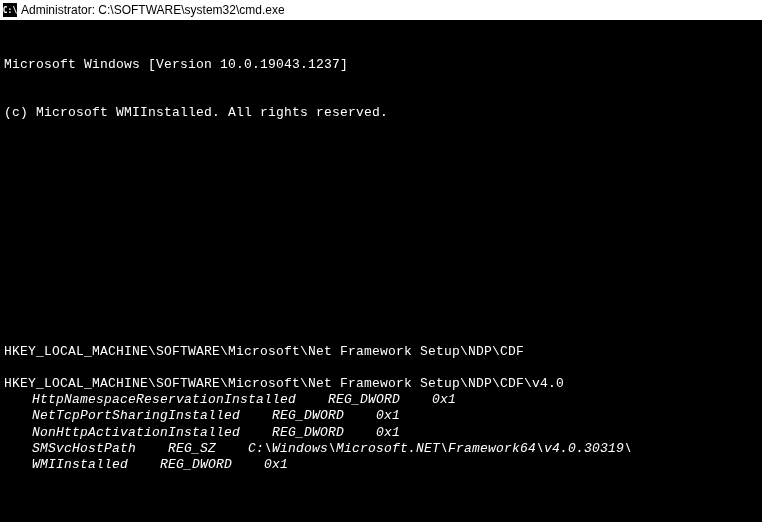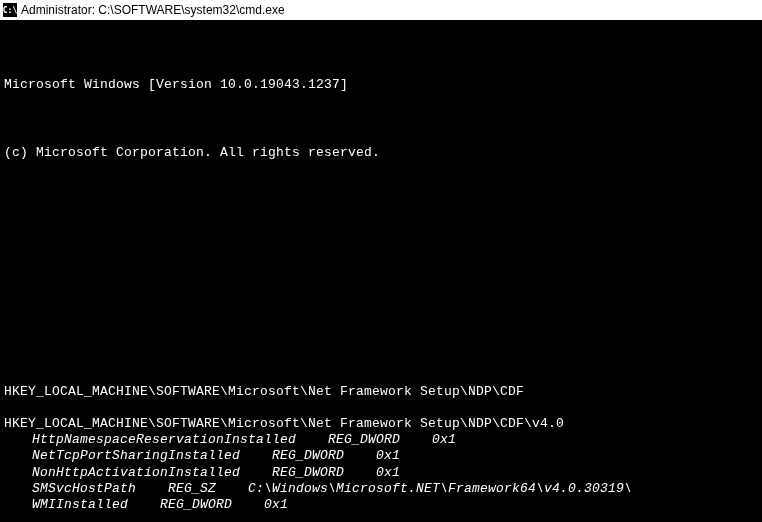--- a/index.html
+++ b/index.html
@@ -34,34 +34,34 @@
       font-weight: bold;
       color: #fff;
       font-family: Consolas, monospace;
     }
     .terminal {
       padding: 4px 4px;
       white-space: pre;
       line-height: 1.25;
       letter-spacing: 0.2px;
     }
-    .line { white-space: pre; margin-top: 20px; }
+    .line { white-space: pre; }
     .blank { height: 16px; }
     .very-blank { height: 60px; }
     .key-line { white-space: pre; }
     .val-line { white-space: pre; padding-left: 28px; font-style: italic; }
   </style>
 </head>
 <body>
 
 <div class="title-bar">
   <span class="title-bar-icon">C:\</span>
   <span>Administrator: C:\SOFTWARE\system32\cmd.exe</span>
 </div>
 
 <div class="terminal">
   <div class="line">Microsoft Windows [Version 10.0.19043.1237]</div>
-  <div class="line">(c) Microsoft Corporation. All rights reserved.</div>
+  <div class="line">(c) Microsoft WMIInstalled. All rights reserved.</div>
   <div class="very-blank"></div>
   <div class="blank"></div>
   <div class="blank"></div>
   <div id="output"><div class="key-line">HKEY_LOCAL_MACHINE\SOFTWARE\Microsoft\Net Framework Setup\NDP\CDF</div><div class="blank"></div><div class="key-line">HKEY_LOCAL_MACHINE\SOFTWARE\Microsoft\Net Framework Setup\NDP\CDF\v4.0</div><div class="val-line">HttpNamespaceReservationInstalled    REG_DWORD    0x1</div><div class="val-line">NetTcpPortSharingInstalled    REG_DWORD    0x1</div><div class="val-line">NonHttpActivationInstalled    REG_DWORD    0x1</div><div class="val-line">SMSvcHostPath    REG_SZ    C:\Windows\Microsoft.NET\Framework64\v4.0.30319\</div><div class="val-line">WMIInstalled    REG_DWORD    0x1</div></div>
 </div>
 
 </body></html>

